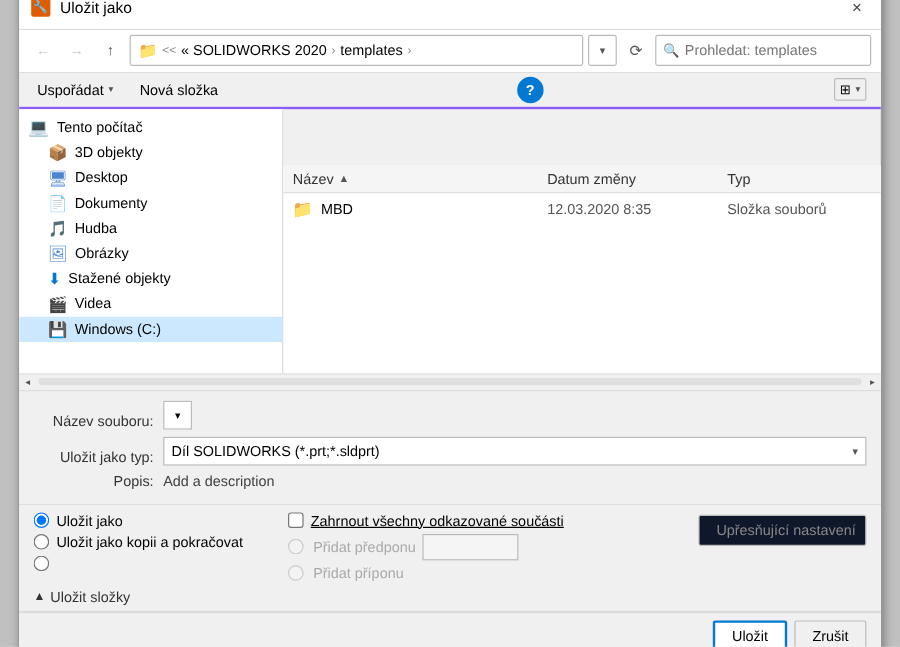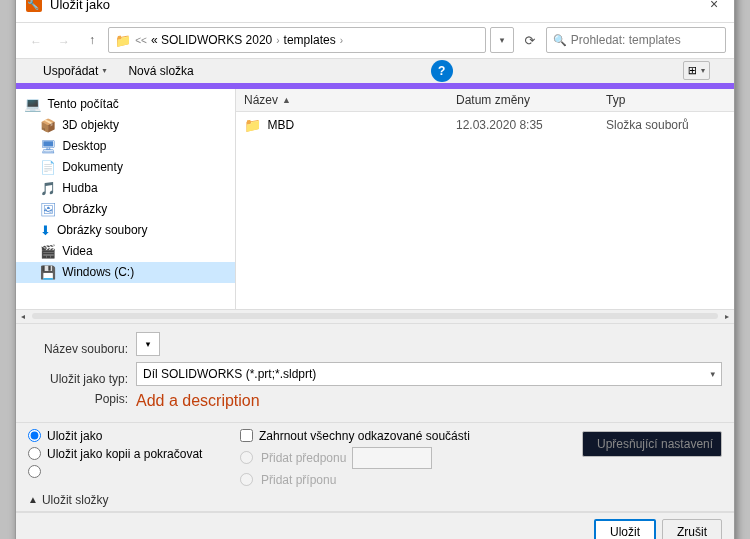--- a/index.html
+++ b/index.html
@@ -120,23 +120,23 @@
       font-size: 12px;
       color: #888;
       background: transparent;
       width: 100%;
     }
     
     
     .toolbar {
       display: flex;
       align-items: center;
-      padding: 4px 20px;
-      background: #f0f0f0;
-      border-bottom: 6px solid #8b5cf6;
+      padding: 4px 8px;
+      background: #f0f0f0;
+      border-bottom: 2px solid #8b5cf6;
       height: 30px;
       gap: 8px;
     }
     .toolbar-btn {
       display: flex; align-items: center; gap: 4px;
       padding: 2px 6px;
       border: 1px solid transparent;
       border-radius: 2px;
       cursor: pointer;
       font-size: 12px;
@@ -195,20 +195,21 @@
     .icon-downloads { color: #0078d4; font-size: 13px; }
     .icon-videos { color: #4a86cf; font-size: 13px; }
     .icon-drive { font-size: 13px; }
     
     
     .file-list {
       flex: 1;
       background: #fff;
       overflow-y: auto;
       overflow-x: auto;
+      margin-top: 47px;
     }
     .file-list::-webkit-scrollbar { height: 12px; width: 12px; }
     .file-list::-webkit-scrollbar-track { background: #f0f0f0; }
     .file-list::-webkit-scrollbar-thumb { background: #c0c0c0; border: 2px solid #f0f0f0; }
     
     .file-list-header {
       display: flex;
       align-items: center;
       padding: 4px 8px;
       border-bottom: 1px solid #e0e0e0;
@@ -289,33 +290,33 @@
       background: #fff;
       display: flex;
       align-items: center;
       justify-content: space-between;
       cursor: pointer;
     }
     .form-select-arrow { font-size: 9px; color: #555; }
     
     .form-desc {
       display: flex;
-      align-items: flex-start;
+      align-items: flex-end;
       gap: 8px;
       margin-bottom: 6px;
     }
     .form-desc-label {
       width: 100px;
       text-align: right;
       font-size: 12px;
       color: #333;
     }
     .form-desc-link {
-      color: #c2410c;
-      font-size: 16px;
+      color: #404040;
+      font-size: 12px;
       cursor: pointer;
       text-decoration: none;
     }
     
     
     .options-area {
       display: flex;
       gap: 12px;
       padding: 6px 12px;
       background: #f0f0f0;
@@ -340,20 +341,21 @@
       gap: 6px;
       font-size: 12px;
     }
     .radio-input { cursor: pointer; }
     
     .checkbox-item {
       display: flex;
       align-items: center;
       gap: 6px;
       font-size: 12px;
+      text-decoration: underline;
     }
     
     .options-right-row {
       display: flex;
       align-items: center;
       gap: 6px;
       font-size: 12px;
     }
     .options-right-row .radio-input { margin-right: 2px; }
     .text-input-small {
@@ -505,21 +507,21 @@
       <div class="sidebar-item" style="padding-left: 24px;">
         <span class="icon-music">🎵</span>
         <span>Hudba</span>
       </div>
       <div class="sidebar-item" style="padding-left: 24px;">
         <span class="icon-pictures">🖼</span>
         <span>Obrázky</span>
       </div>
       <div class="sidebar-item" style="padding-left: 24px;">
         <span class="icon-downloads">⬇</span>
-        <span>Obrázky soubory</span>
+        <span>Stažené objekty</span>
       </div>
       <div class="sidebar-item" style="padding-left: 24px;">
         <span class="icon-videos">🎬</span>
         <span>Videa</span>
       </div>
       <div class="sidebar-item selected" style="padding-left: 24px;">
         <span class="icon-drive">💾</span>
         <span>Windows (C:)</span>
       </div>
     </div>

